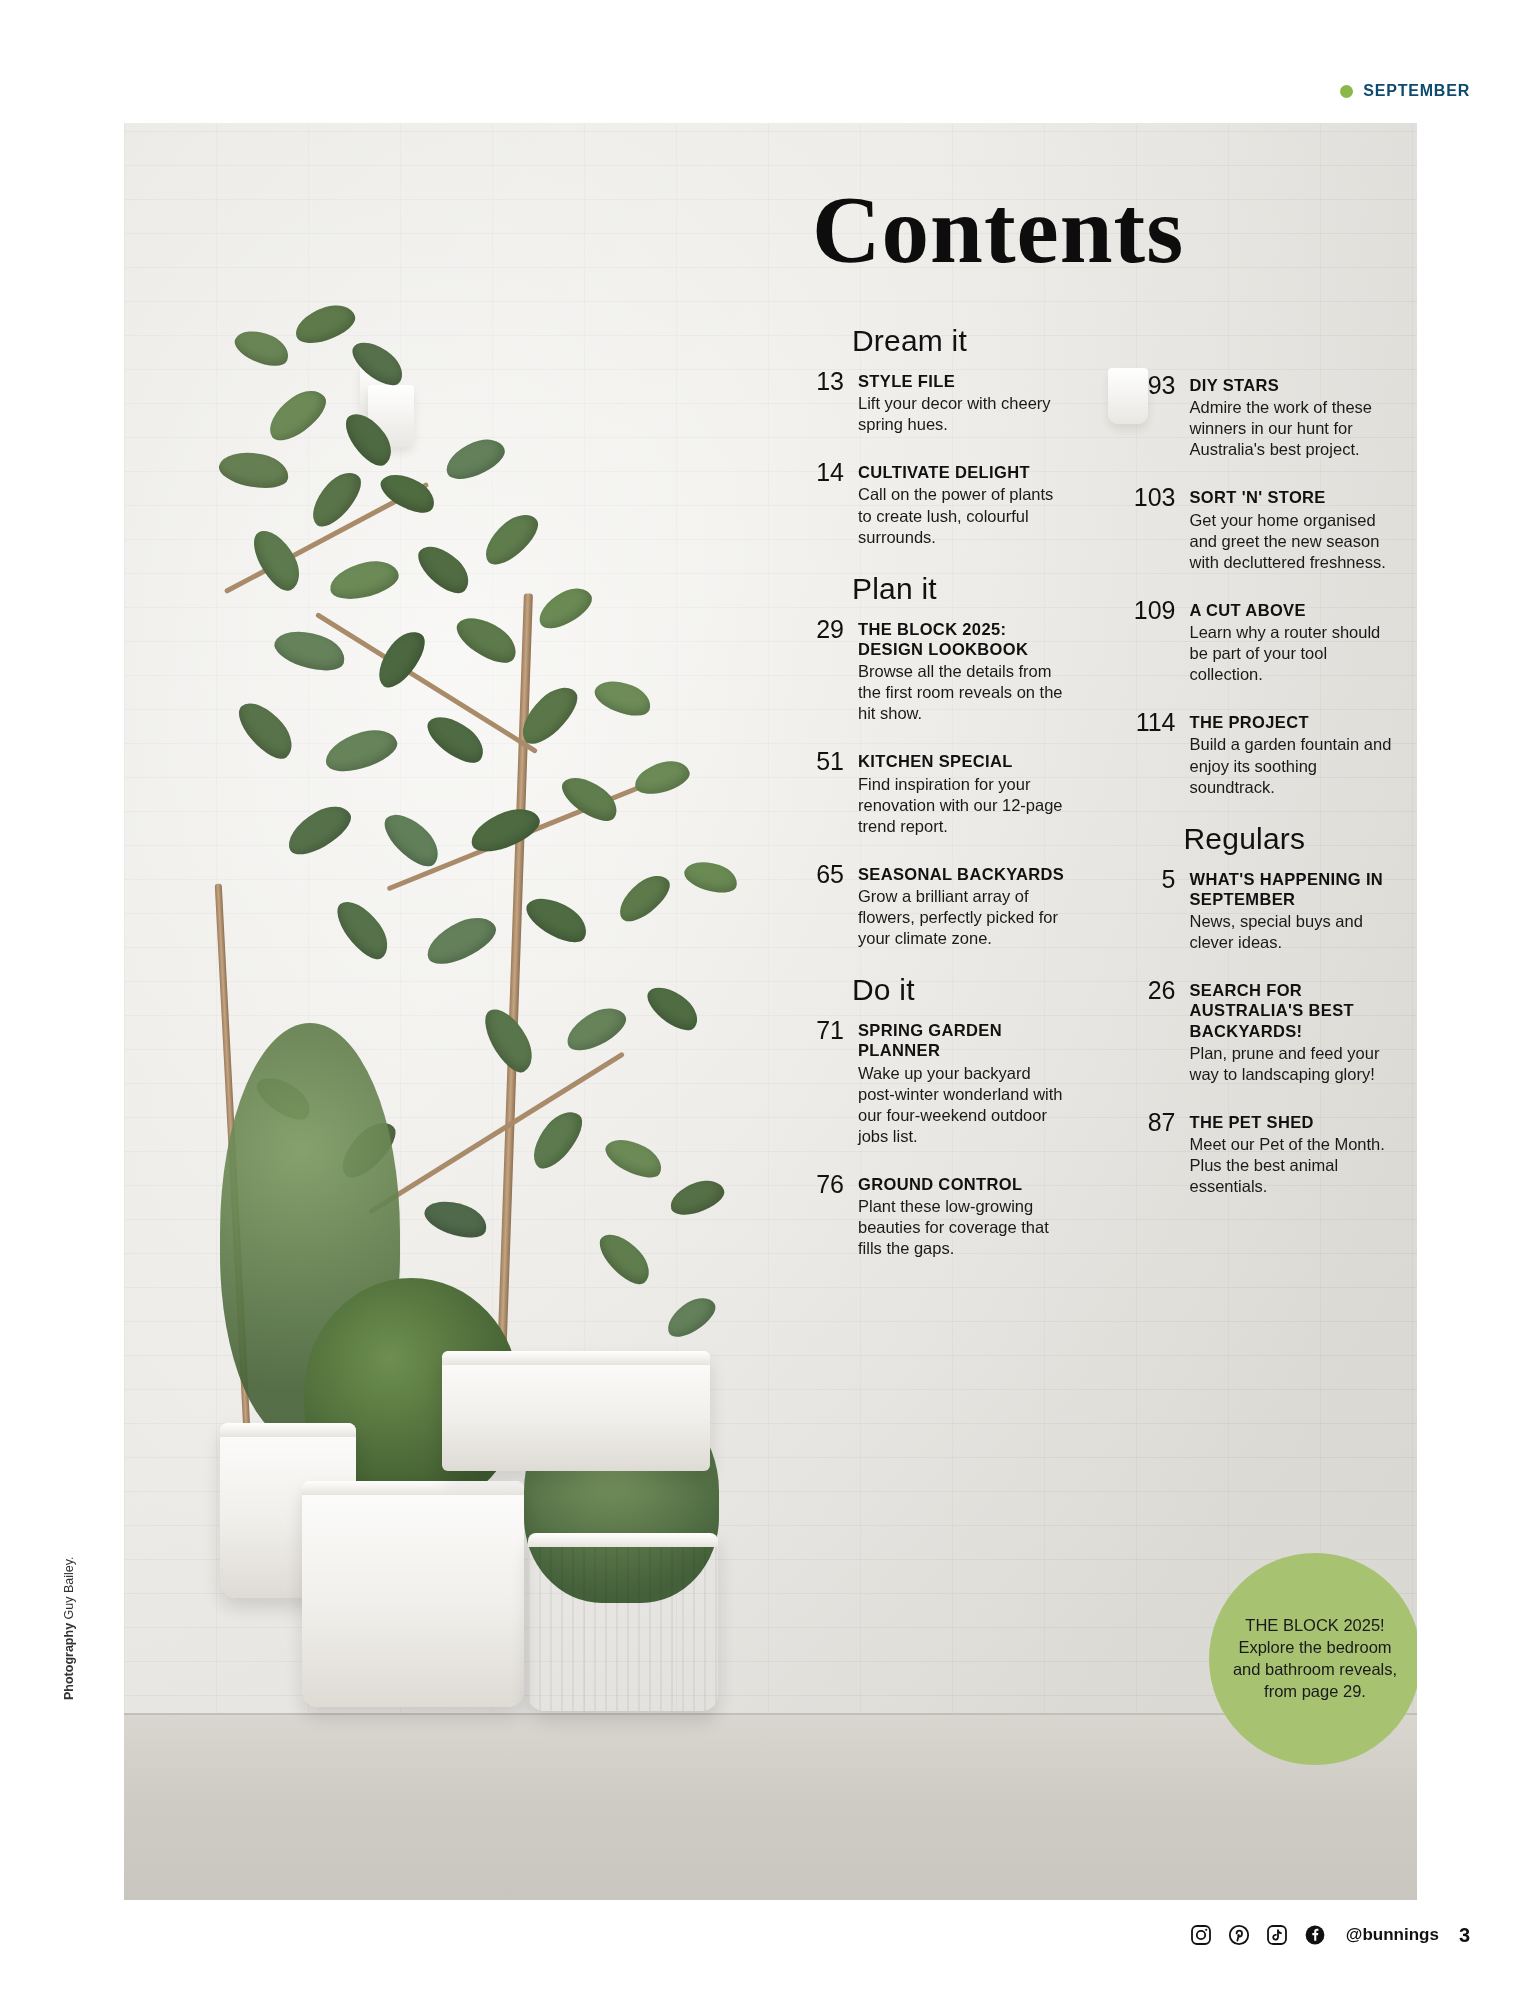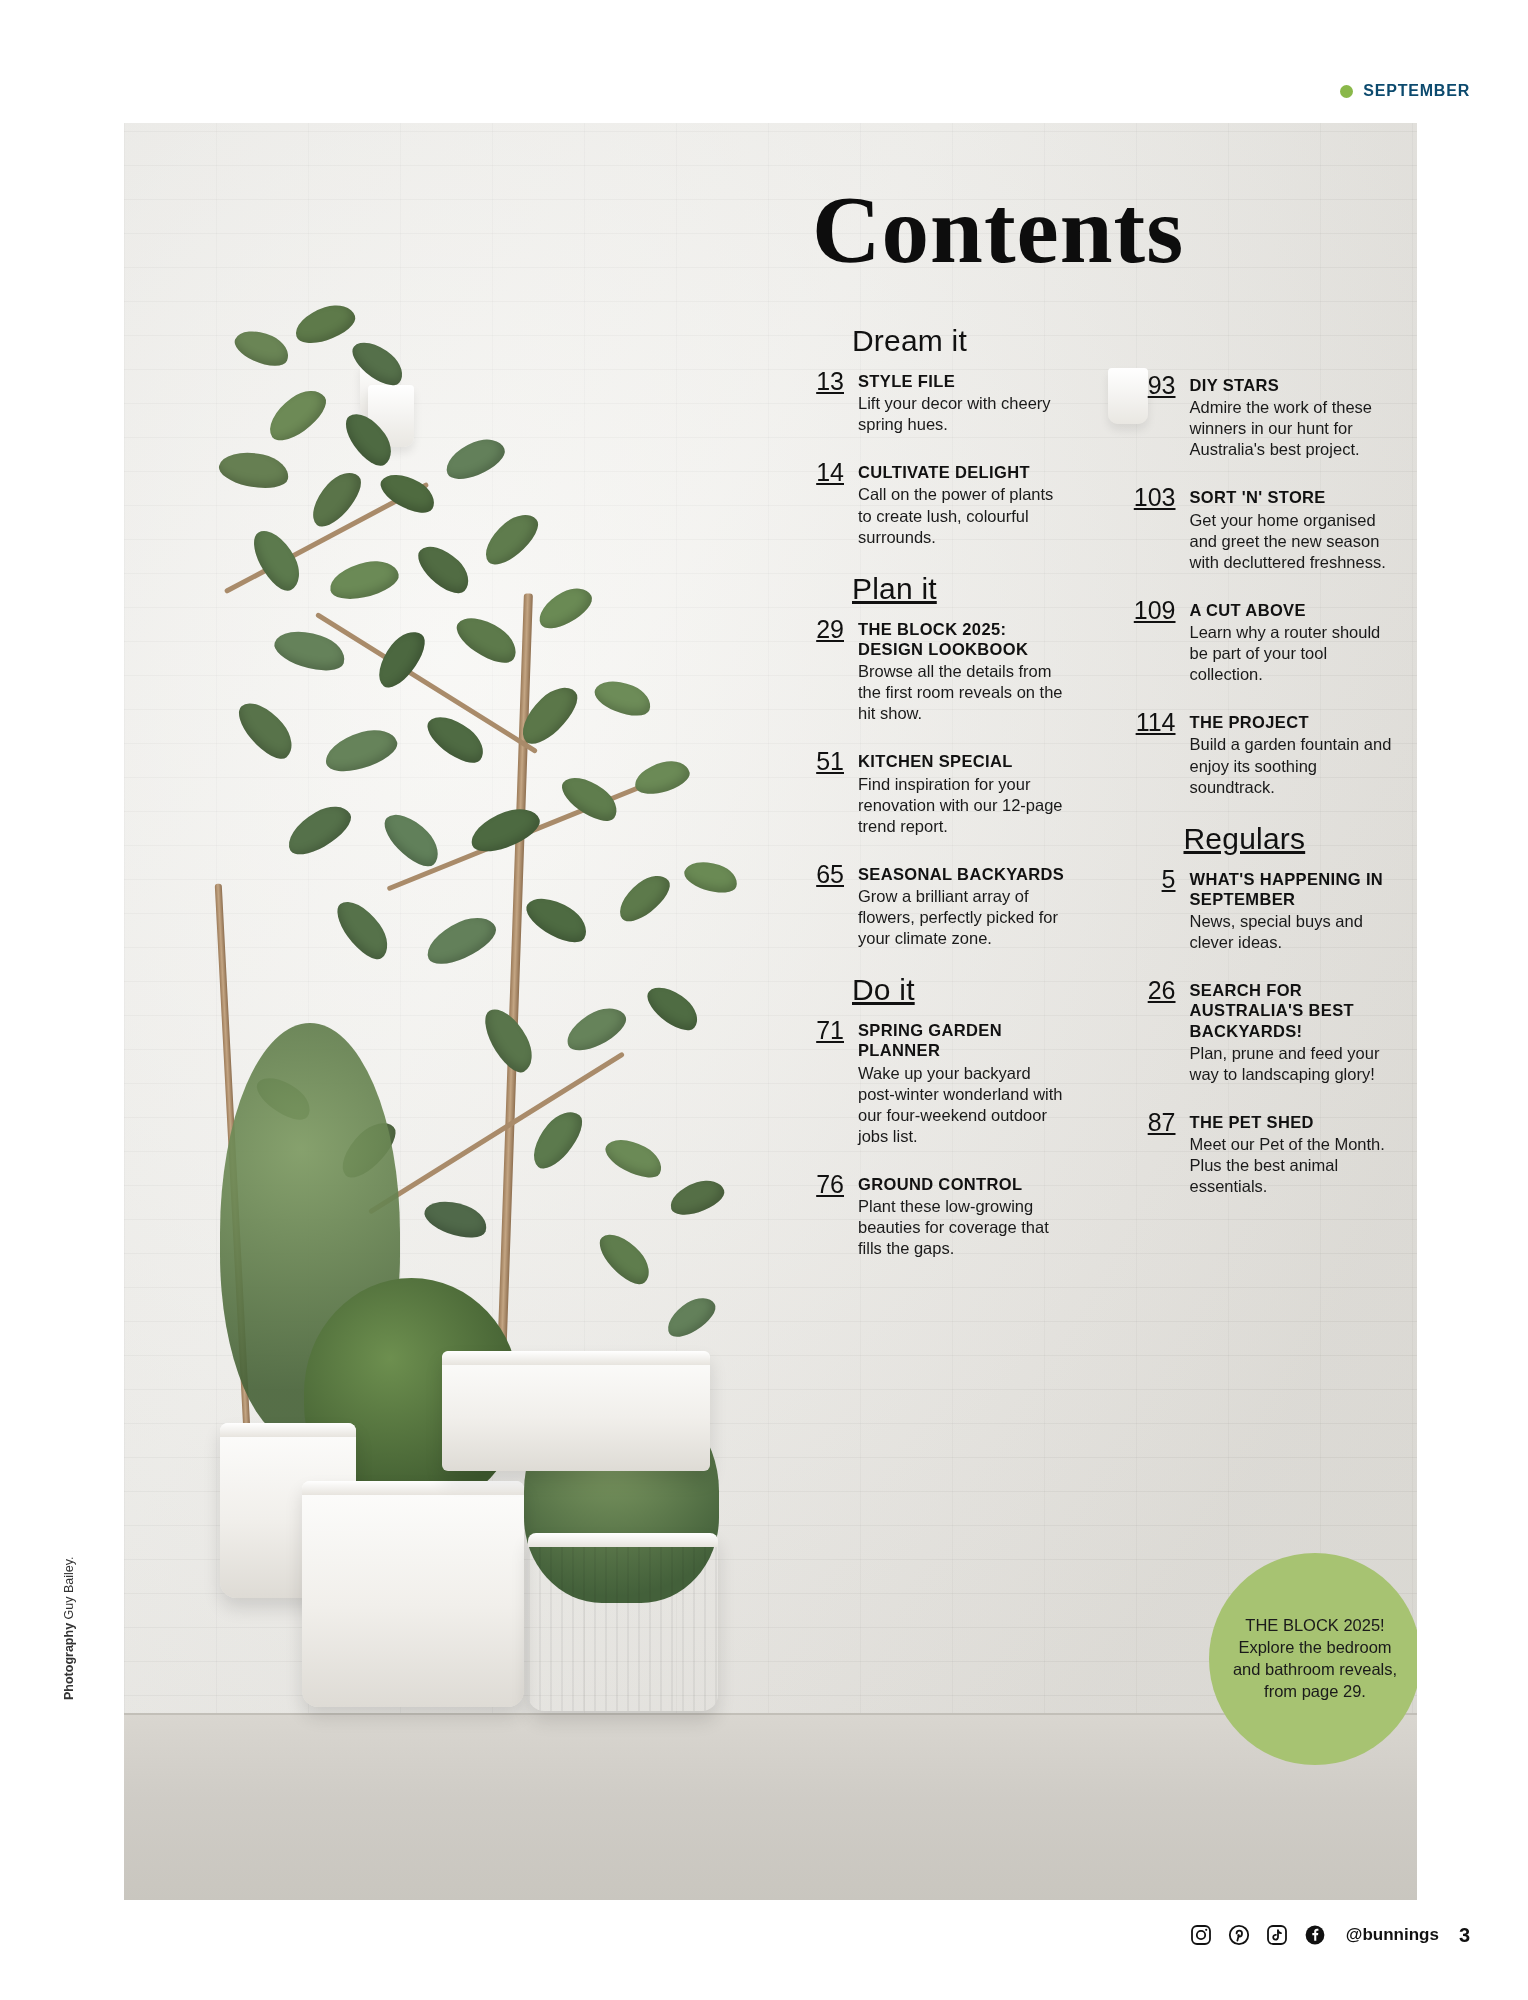--- a/index.html
+++ b/index.html
@@ -145,35 +145,34 @@
 
   .section-head {
     font-family: "Liberation Sans", sans-serif;
     font-size: 30px;
     font-weight: normal;
     color: #111;
     margin: 0 0 10px 68px;
     letter-spacing: 0.2px;
   }
   .col-right .section-head { margin-left: 72px; }
-  .section-head.spaced { margin-top: 22px; text-decoration: underline; }
+  .section-head.spaced { margin-top: 22px; }
 
   .entry {
     display: flex;
     margin-bottom: 24px;
   }
   .entry-page {
     width: 60px;
     flex: 0 0 60px;
     text-align: right;
     padding-right: 14px;
     font-size: 25px;
     color: #111;
     line-height: 1.08;
-    text-decoration: underline;
   }
   .col-right .entry-page { width: 64px; flex: 0 0 64px; }
   .entry-body { flex: 1; }
   .entry-title {
     font-size: 16.5px;
     font-weight: bold;
     letter-spacing: 0.35px;
     line-height: 1.22;
     color: #111;
     margin: 3px 0 2px 0;

